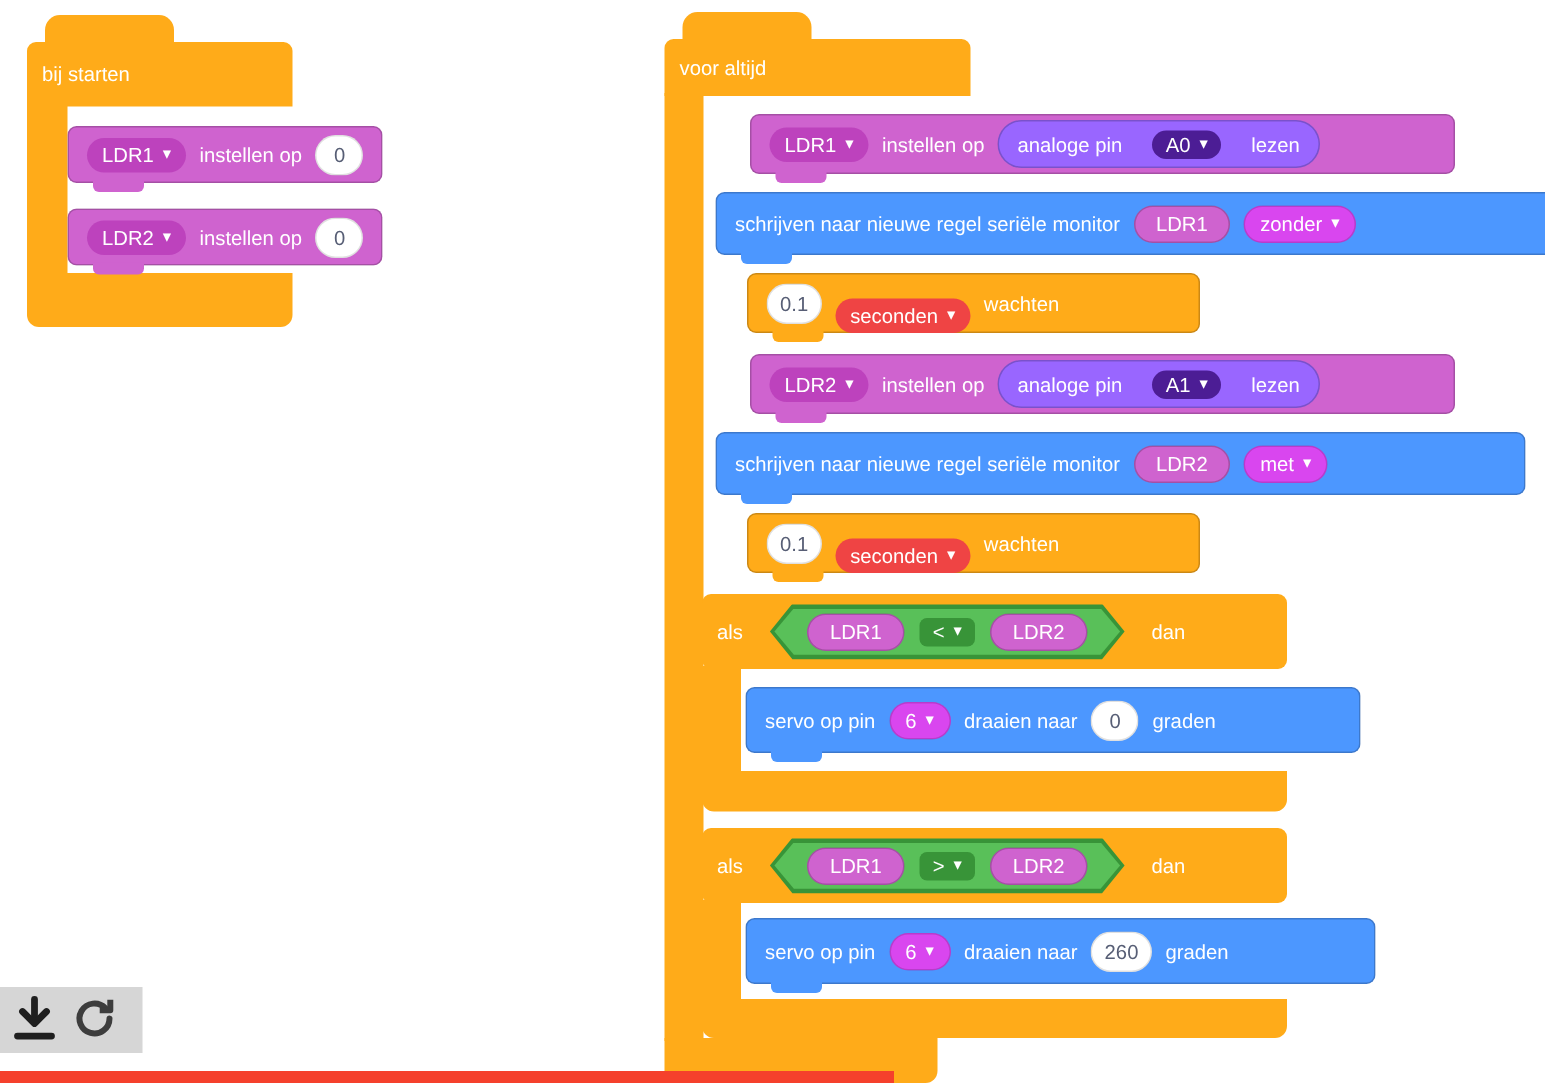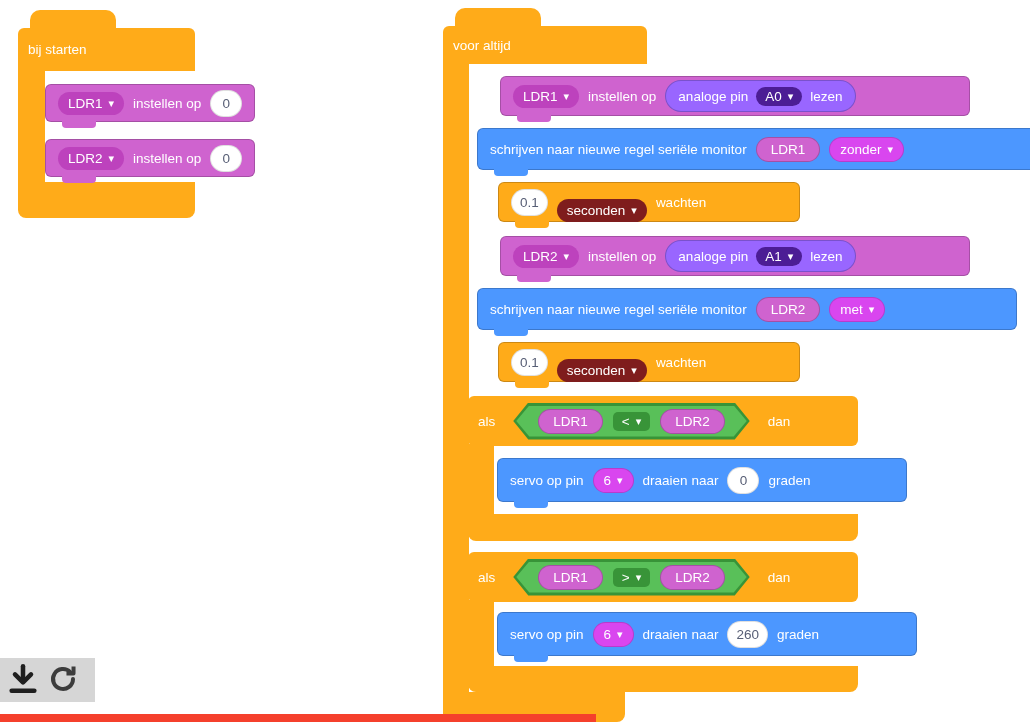--- a/index.html
+++ b/index.html
@@ -25,36 +25,36 @@
   .c-top   { display:flex; align-items:center; gap:18px; color:#fff; font-size:13.5px;
              font-weight:500; padding:0 10px; border-radius:6px 6px 0 0; white-space:nowrap; }
   .c-bottom{ border-radius:0 0 8px 8px; }
   .tab     { position:absolute; background:#ffab19; border-radius:10px 10px 0 0; }
   .dd {
     display:inline-flex; align-items:center; gap:6px; border-radius:14px;
     padding:4px 10px; cursor:pointer; white-space:nowrap;
   }
   .dd-mag    { background:#bd42bd; }
   .dd-blue   { background:#d946ef; border:1px solid rgba(0,0,0,0.15); }
-  .dd-orange { background:#7f1d1d;margin-top:16px; }
+  .dd-orange { background:#ef4444;margin-top:16px; }
   .dd-purple { background:#4c1d95; padding:2px 9px; border-radius:12px;justify-content:space-between; }
   .dd-green  { background:#389438; border-radius:5px; padding:2px 9px; }
   .arr { font-size:11px; line-height:1; }
   .pill-mag {
     display:inline-flex; align-items:center; justify-content:center;
     background:#cf63cf; border:1px solid rgba(0,0,0,0.2); border-radius:15px;
     padding:4px 14px;
   }
   .numfield {
     background:#fff; color:#575e75; border-radius:14px; min-width:32px; height:27px;
     padding:0 8px; display:inline-flex; align-items:center; justify-content:center;
     border:1px solid rgba(0,0,0,0.12); box-sizing:border-box;
   }
   .reporter {
-    display:inline-flex; align-items:center; gap:8px; background:#9966ff;
+    display:inline-flex; align-items:center; gap:20px; background:#9966ff;
     border:1px solid rgba(0,0,0,0.2); border-radius:16px; padding:0 12px; height:32px;
     box-sizing:border-box;
   }
   .hexo {
     display:inline-flex; background:#389438; padding:3px;
     clip-path:polygon(15px 0, calc(100% - 15px) 0, 100% 50%, calc(100% - 15px) 100%, 15px 100%, 0 50%);
   }
   .hexi {
     display:inline-flex; align-items:center; gap:10px; padding:3px 22px; background:#59c059;
     clip-path:polygon(13px 0, calc(100% - 13px) 0, 100% 50%, calc(100% - 13px) 100%, 13px 100%, 0 50%);

